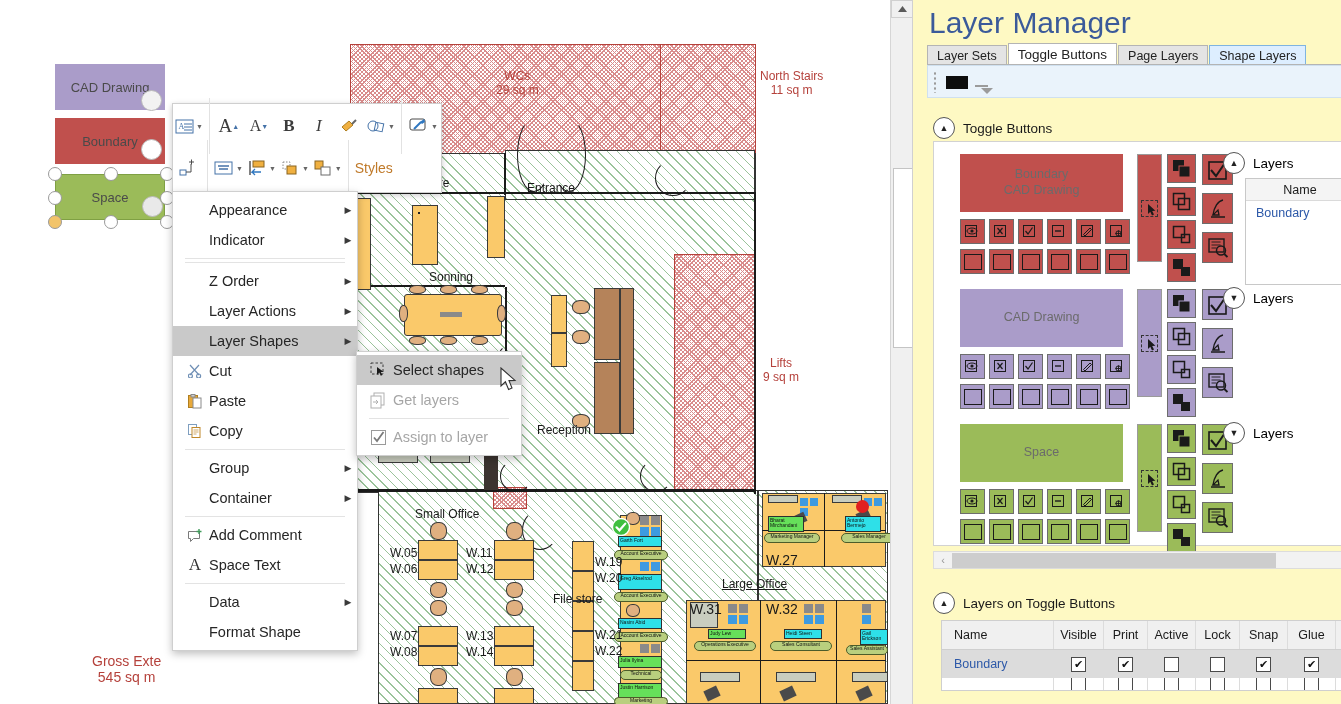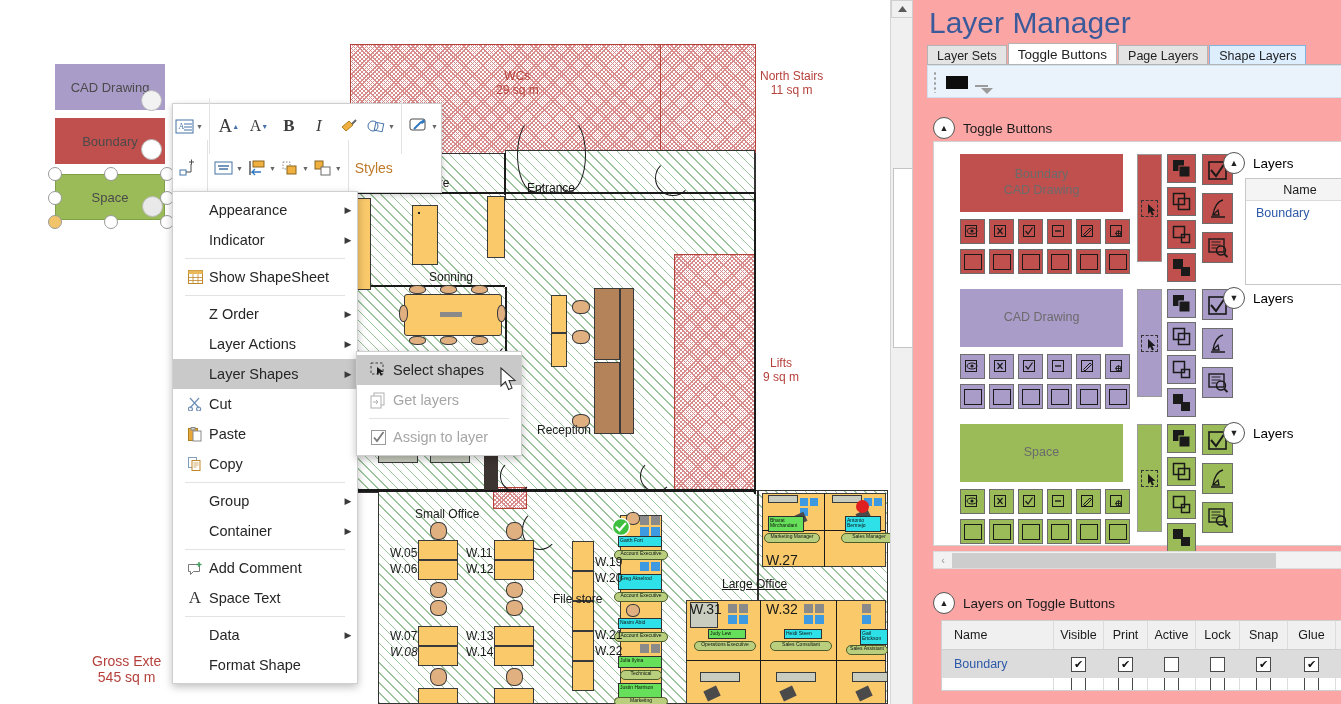--- a/index.html
+++ b/index.html
@@ -75,21 +75,21 @@
   .handle{position:absolute;width:12px;height:12px;border-radius:50%;background:#fff;border:1px solid #9a9a9a;}
   .handle.rot{background:#f2c46a;}
 
   
   #vscroll{position:absolute;left:890px;top:0;width:22px;height:704px;background:#f0f0f0;border-left:1px solid #d6d6d6;}
   #vsup{position:absolute;left:0;top:0;width:22px;height:18px;background:#f0f0f0;
         display:flex;align-items:center;justify-content:center;border:1px solid #d0d0d0;box-sizing:border-box;}
   #vsthumb{position:absolute;left:2px;top:168px;width:18px;height:178px;background:#fff;border:1px solid #c4c4c4;}
 
   
-  #panel{position:absolute;left:912px;top:0;width:429px;height:704px;background:#fca5a5;
+  #panel{position:absolute;left:912px;top:0;width:429px;height:704px;background:#fef9c3;
          border-left:1px solid #d0d0d0;overflow:hidden;}
   #ptitle{position:absolute;left:16px;top:6px;font-size:30px;color:#3b5a9a;font-weight:400;}
 
   #tabs{position:absolute;left:14px;top:43px;height:22px;display:flex;align-items:flex-end;}
   .tab{height:20px;padding:0 9px;display:flex;align-items:center;font-size:12.5px;color:#222;
        border:1px solid #b4b4b4;border-bottom:none;background:#e4e4e4;margin-right:1px;box-sizing:border-box;}
   .tab.active{background:#fff;height:22px;font-size:13.5px;font-weight:400;border-color:#b4b4b4;}
   .tab.hl{background:#ddeeff;border-color:#7fb4e0;}
   #tabline{position:absolute;left:14px;top:64px;width:415px;height:1px;background:#b4b4b4;}
 
@@ -343,21 +343,21 @@
     <div class="lbl" style="left:527px;top:181px;">Entrance</div>
     <div class="lbl" style="left:429px;top:270px;">Sonning</div>
     <div class="lbl" style="left:537px;top:379px;margin-top:44px;">Reception</div>
     <div class="lbl" style="left:415px;top:507px;">Small Office</div>
     <div class="lbl" style="left:722px;top:577px;text-decoration:underline;">Large Office</div>
     <div class="lbl" style="left:553px;top:592px;">File store</div>
 
     <div class="deskcode" style="left:390px;top:546px;">W.05</div>
     <div class="deskcode" style="left:390px;top:562px;">W.06</div>
     <div class="deskcode" style="left:390px;top:629px;">W.07</div>
-    <div class="deskcode" style="left:390px;top:645px;font-style:italic;">W.08</div>
+    <div class="deskcode" style="left:390px;top:645px;">W.08</div>
     <div class="deskcode" style="left:466px;top:546px;">W.11</div>
     <div class="deskcode" style="left:466px;top:562px;">W.12</div>
     <div class="deskcode" style="left:466px;top:629px;">W.13</div>
     <div class="deskcode" style="left:466px;top:645px;">W.14</div>
     <div class="deskcode" style="left:595px;top:555px;">W.19</div>
     <div class="deskcode" style="left:595px;top:571px;">W.20</div>
     <div class="deskcode" style="left:595px;top:628px;">W.21</div>
     <div class="deskcode" style="left:595px;top:644px;">W.22</div>
     <div class="deskcode" style="left:766px;top:552px;font-size:14px;">W.27</div>
     <div class="deskcode" style="left:690px;top:601px;font-size:14px;">W.31</div>
@@ -481,31 +481,20 @@
         <span class="micon"></span>
         <span class="mtxt">Appearance</span>
         <span class="marrow">▶</span>
       </div>
       <div class="mi">
         <span class="micon"></span>
         <span class="mtxt">Indicator</span>
         <span class="marrow">▶</span>
       </div>
       <div class="msep"></div>
-      <div class="mi">
-        <span class="micon">
-          <svg width="15" height="14" viewBox="0 0 15 14">
-              <rect x="0.5" y="0.5" width="14" height="13" fill="#fff" stroke="#c0882a"></rect>
-              <rect x="0.5" y="0.5" width="14" height="3.5" fill="#e8b85a"></rect>
-              <path d="M5 4v9.5M10 4v9.5M0.5 7.5h14M0.5 10.5h14" stroke="#c0882a" stroke-width="0.8"></path>
-            </svg>
-        </span>
-        <span class="mtxt">Show ShapeSheet</span>
-        <span class="marrow"></span>
-      </div>
       <div class="msep"></div>
       <div class="mi">
         <span class="micon"></span>
         <span class="mtxt">Z Order</span>
         <span class="marrow">▶</span>
       </div>
       <div class="mi">
         <span class="micon"></span>
         <span class="mtxt">Layer Actions</span>
         <span class="marrow">▶</span>

